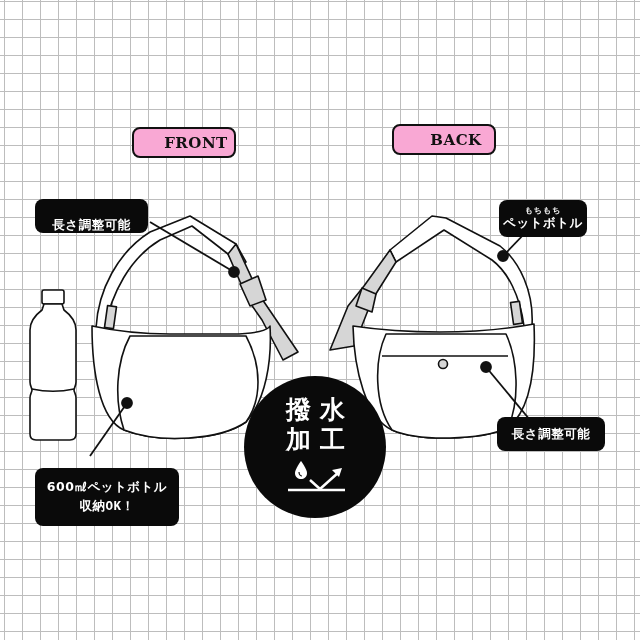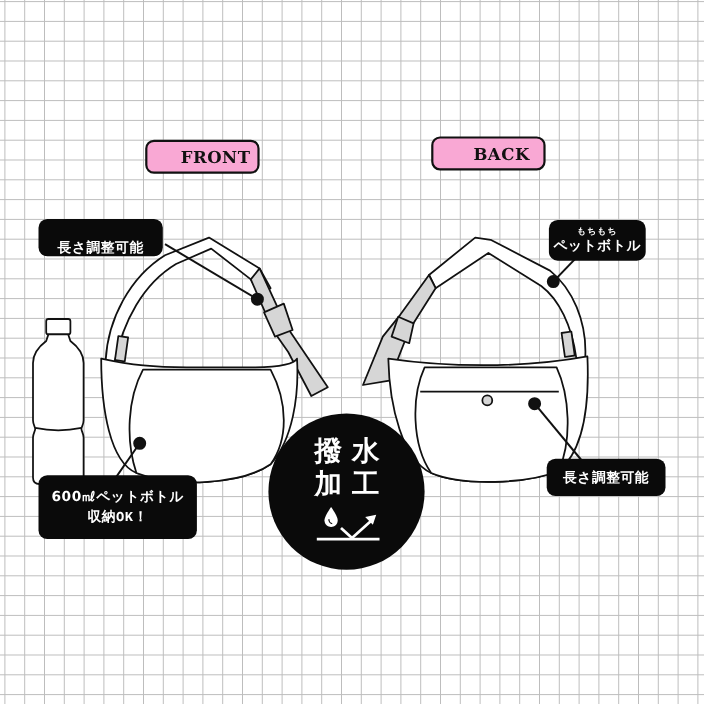--- a/index.html
+++ b/index.html
@@ -97,21 +97,21 @@
 
 <div class="tag" style="left:35px;top:199px;width:113px;height:34px;justify-content:flex-end;">
   <span class="big">長さ調整可能</span>
 </div>
 
 <div class="tag" style="left:499px;top:200px;width:88px;height:37px;">
   <span class="small">もちもち</span>
   <span class="big">ペットボトル</span>
 </div>
 
-<div class="tag" style="left:35px;top:432px;width:144px;height:58px;justify-content:center;">
+<div class="tag" style="left:35px;top:468px;width:144px;height:58px;justify-content:center;">
   <span class="big" style="line-height:20px;">600㎖ペットボトル</span>
   <span class="big" style="line-height:20px;font-family:Liberation Mono, monospace;">収納OK！</span>
 </div>
 
 <div class="tag" style="left:497px;top:417px;width:108px;height:34px;">
   <span class="big">長さ調整可能</span>
 </div>
 
 <div class="badge">
   <span class="badge-text" style="left:42px;top:20px;">撥</span>

